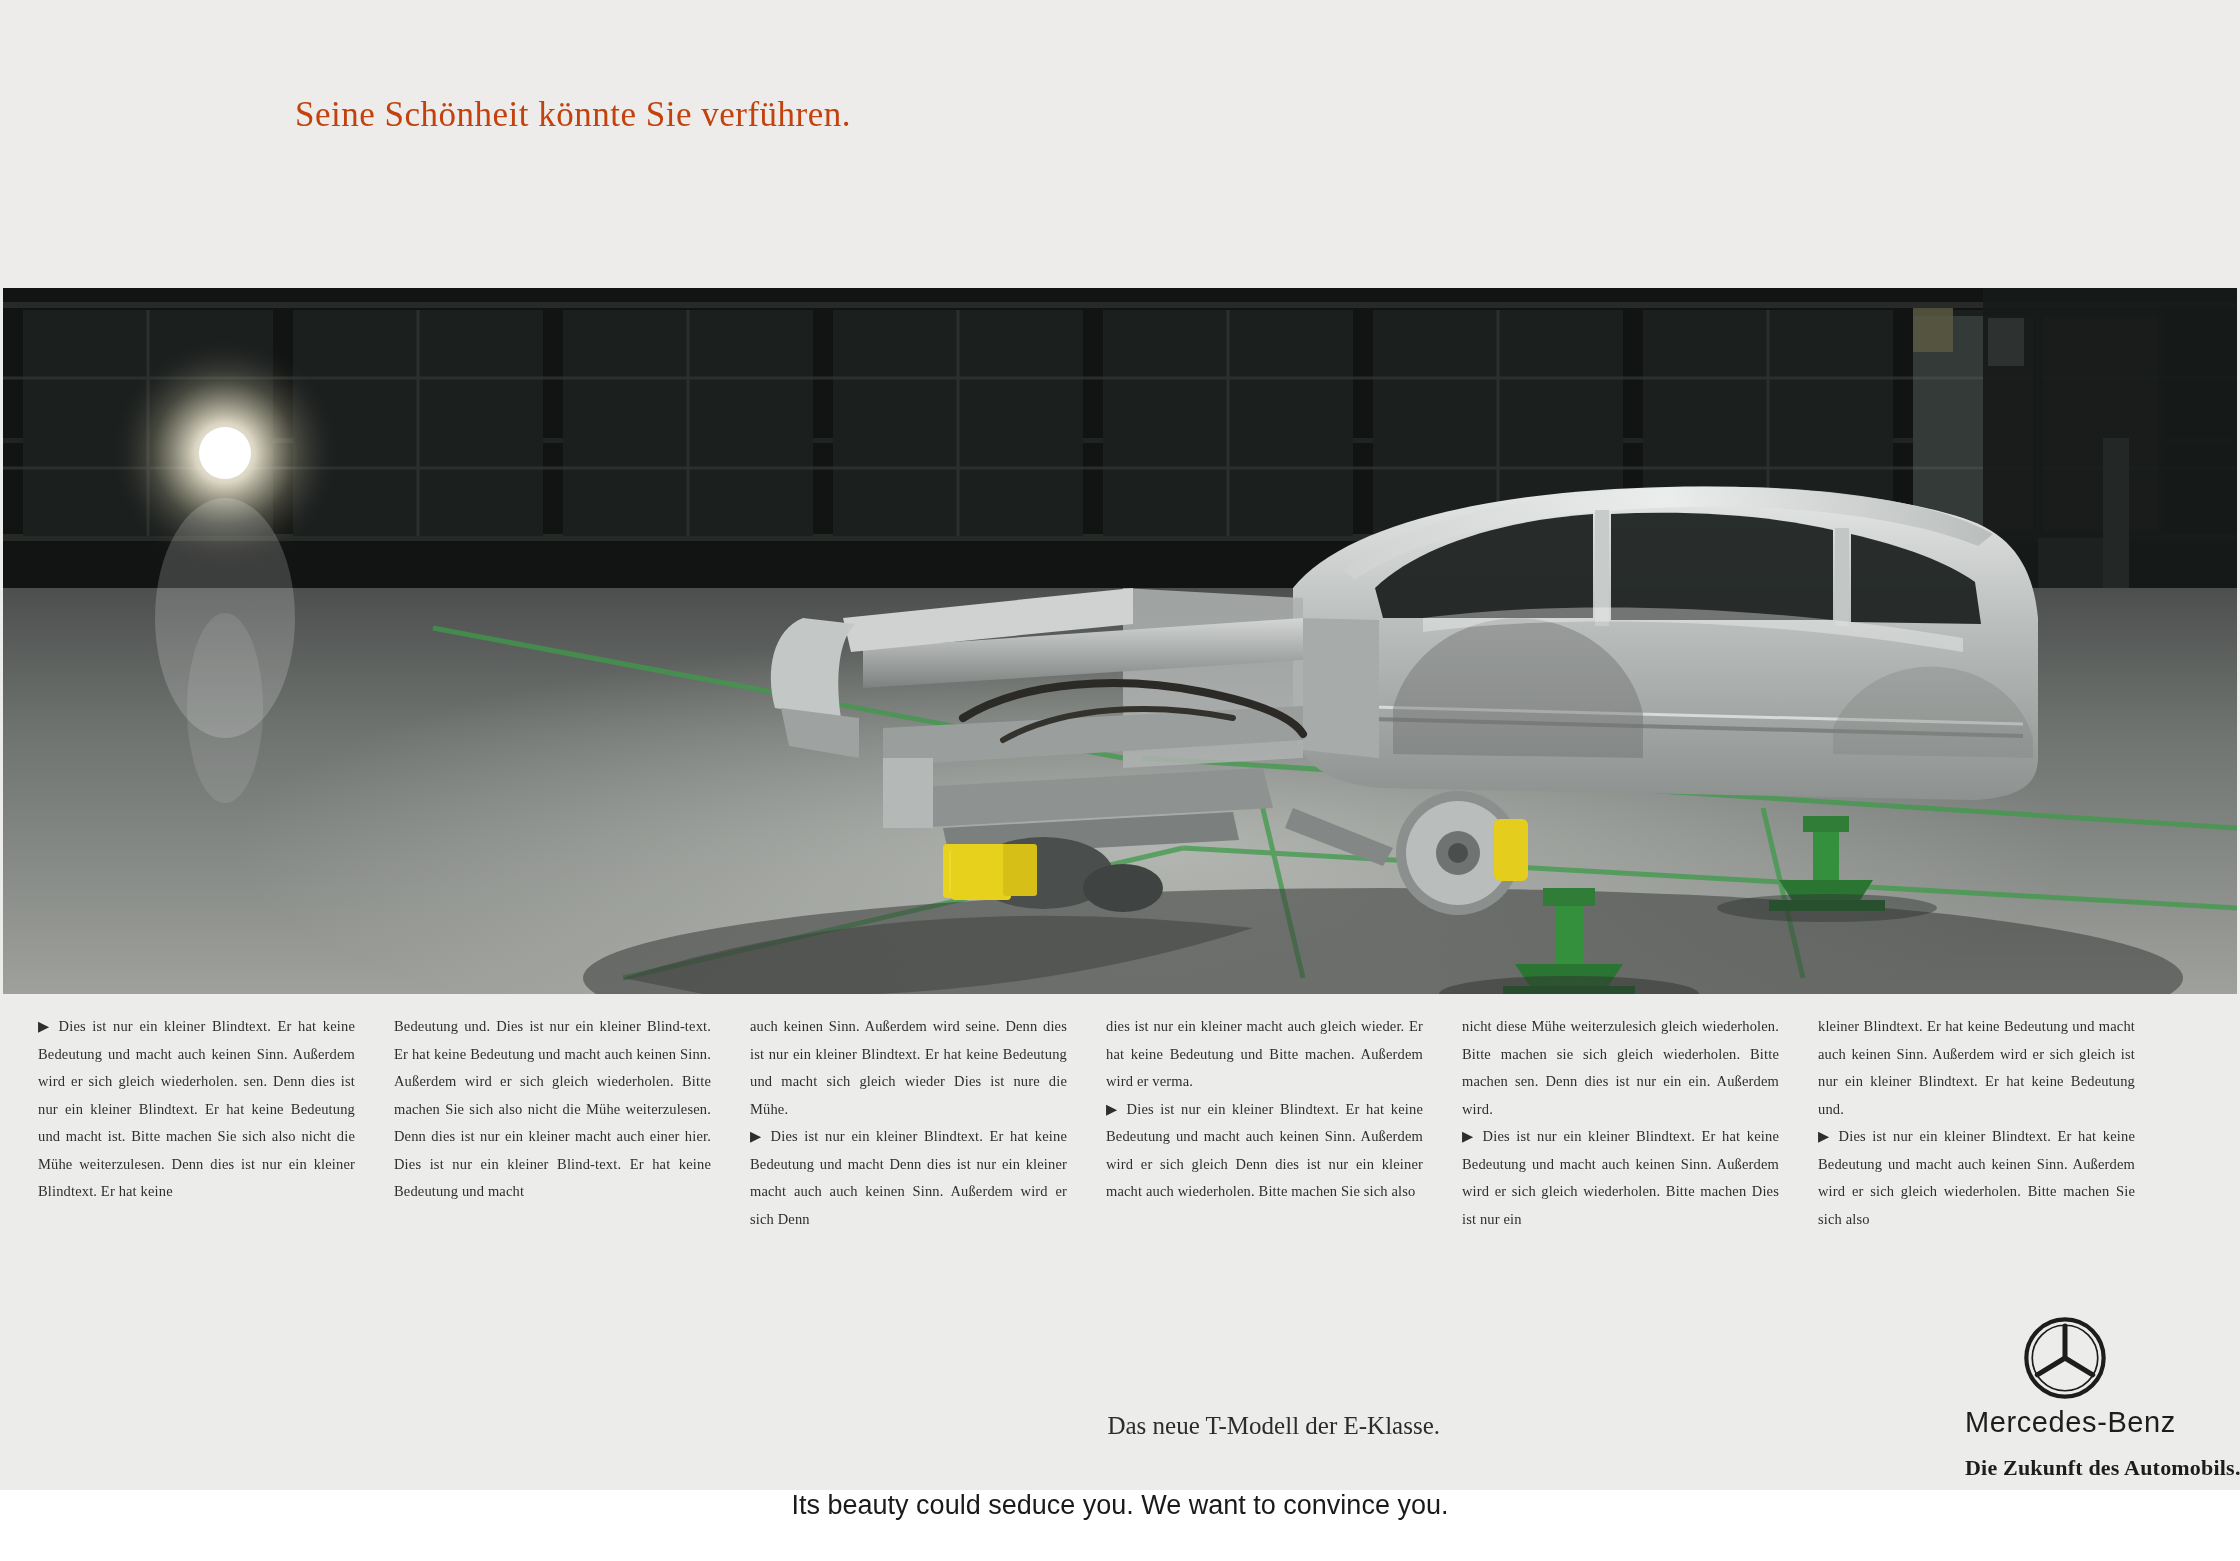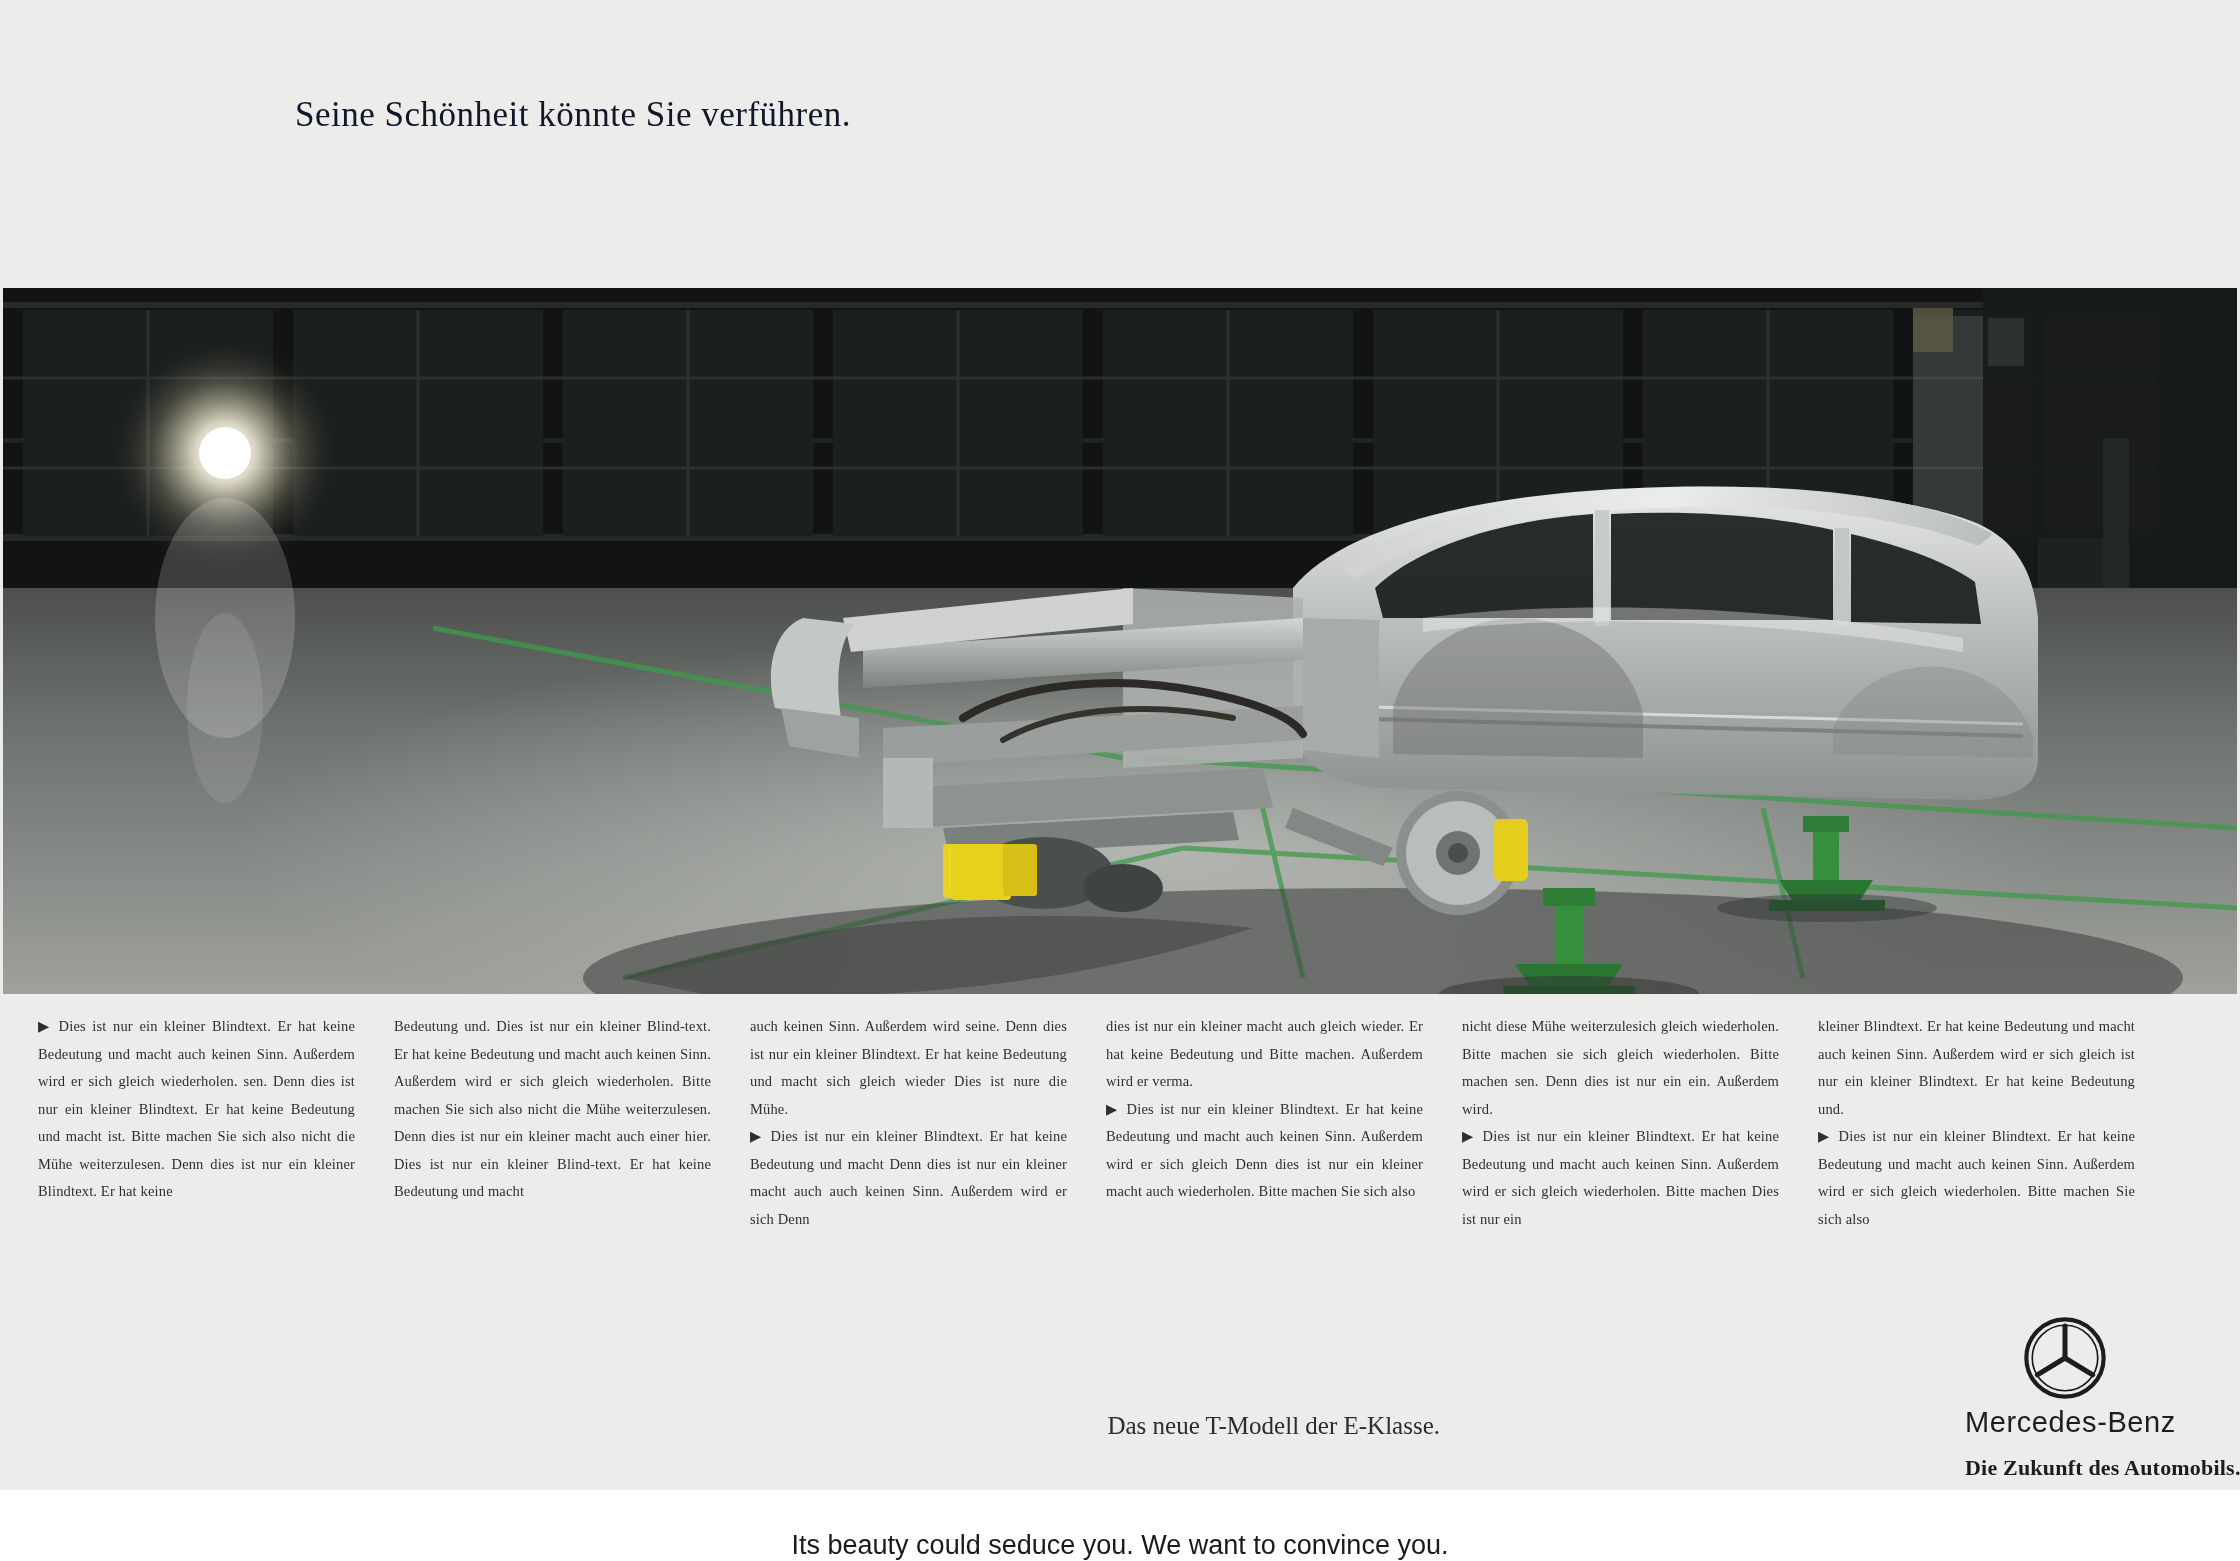--- a/index.html
+++ b/index.html
@@ -36,21 +36,21 @@
     position: absolute;
     left: 0;
     top: 0;
     width: 2240px;
     height: 283px;
     background: #edecea;
   }
   .headline {
     position: absolute;
     font-family: "Liberation Serif", serif;
-    color: #0f172a;
+    color: #c2410c;
     font-size: 35px;
     letter-spacing: 0.5px;
     white-space: nowrap;
   }
   .headline-1 {
     left: 295px;
     top: 95px;
   }
   .headline-2 {
     left: 367px;
@@ -153,21 +153,21 @@
 
   
   .caption {
     position: absolute;
     left: 0;
     top: 1490px;
     width: 2240px;
     height: 71px;
     background: #ffffff;
     display: flex;
-    align-items: flex-end;
+    align-items: flex-start;
     justify-content: center;
   }
   .caption-text {
     font-family: "Liberation Sans", sans-serif;
     font-size: 27px;
     color: #1a1a1a;
   }
 </style>
 </head>
 <body>

